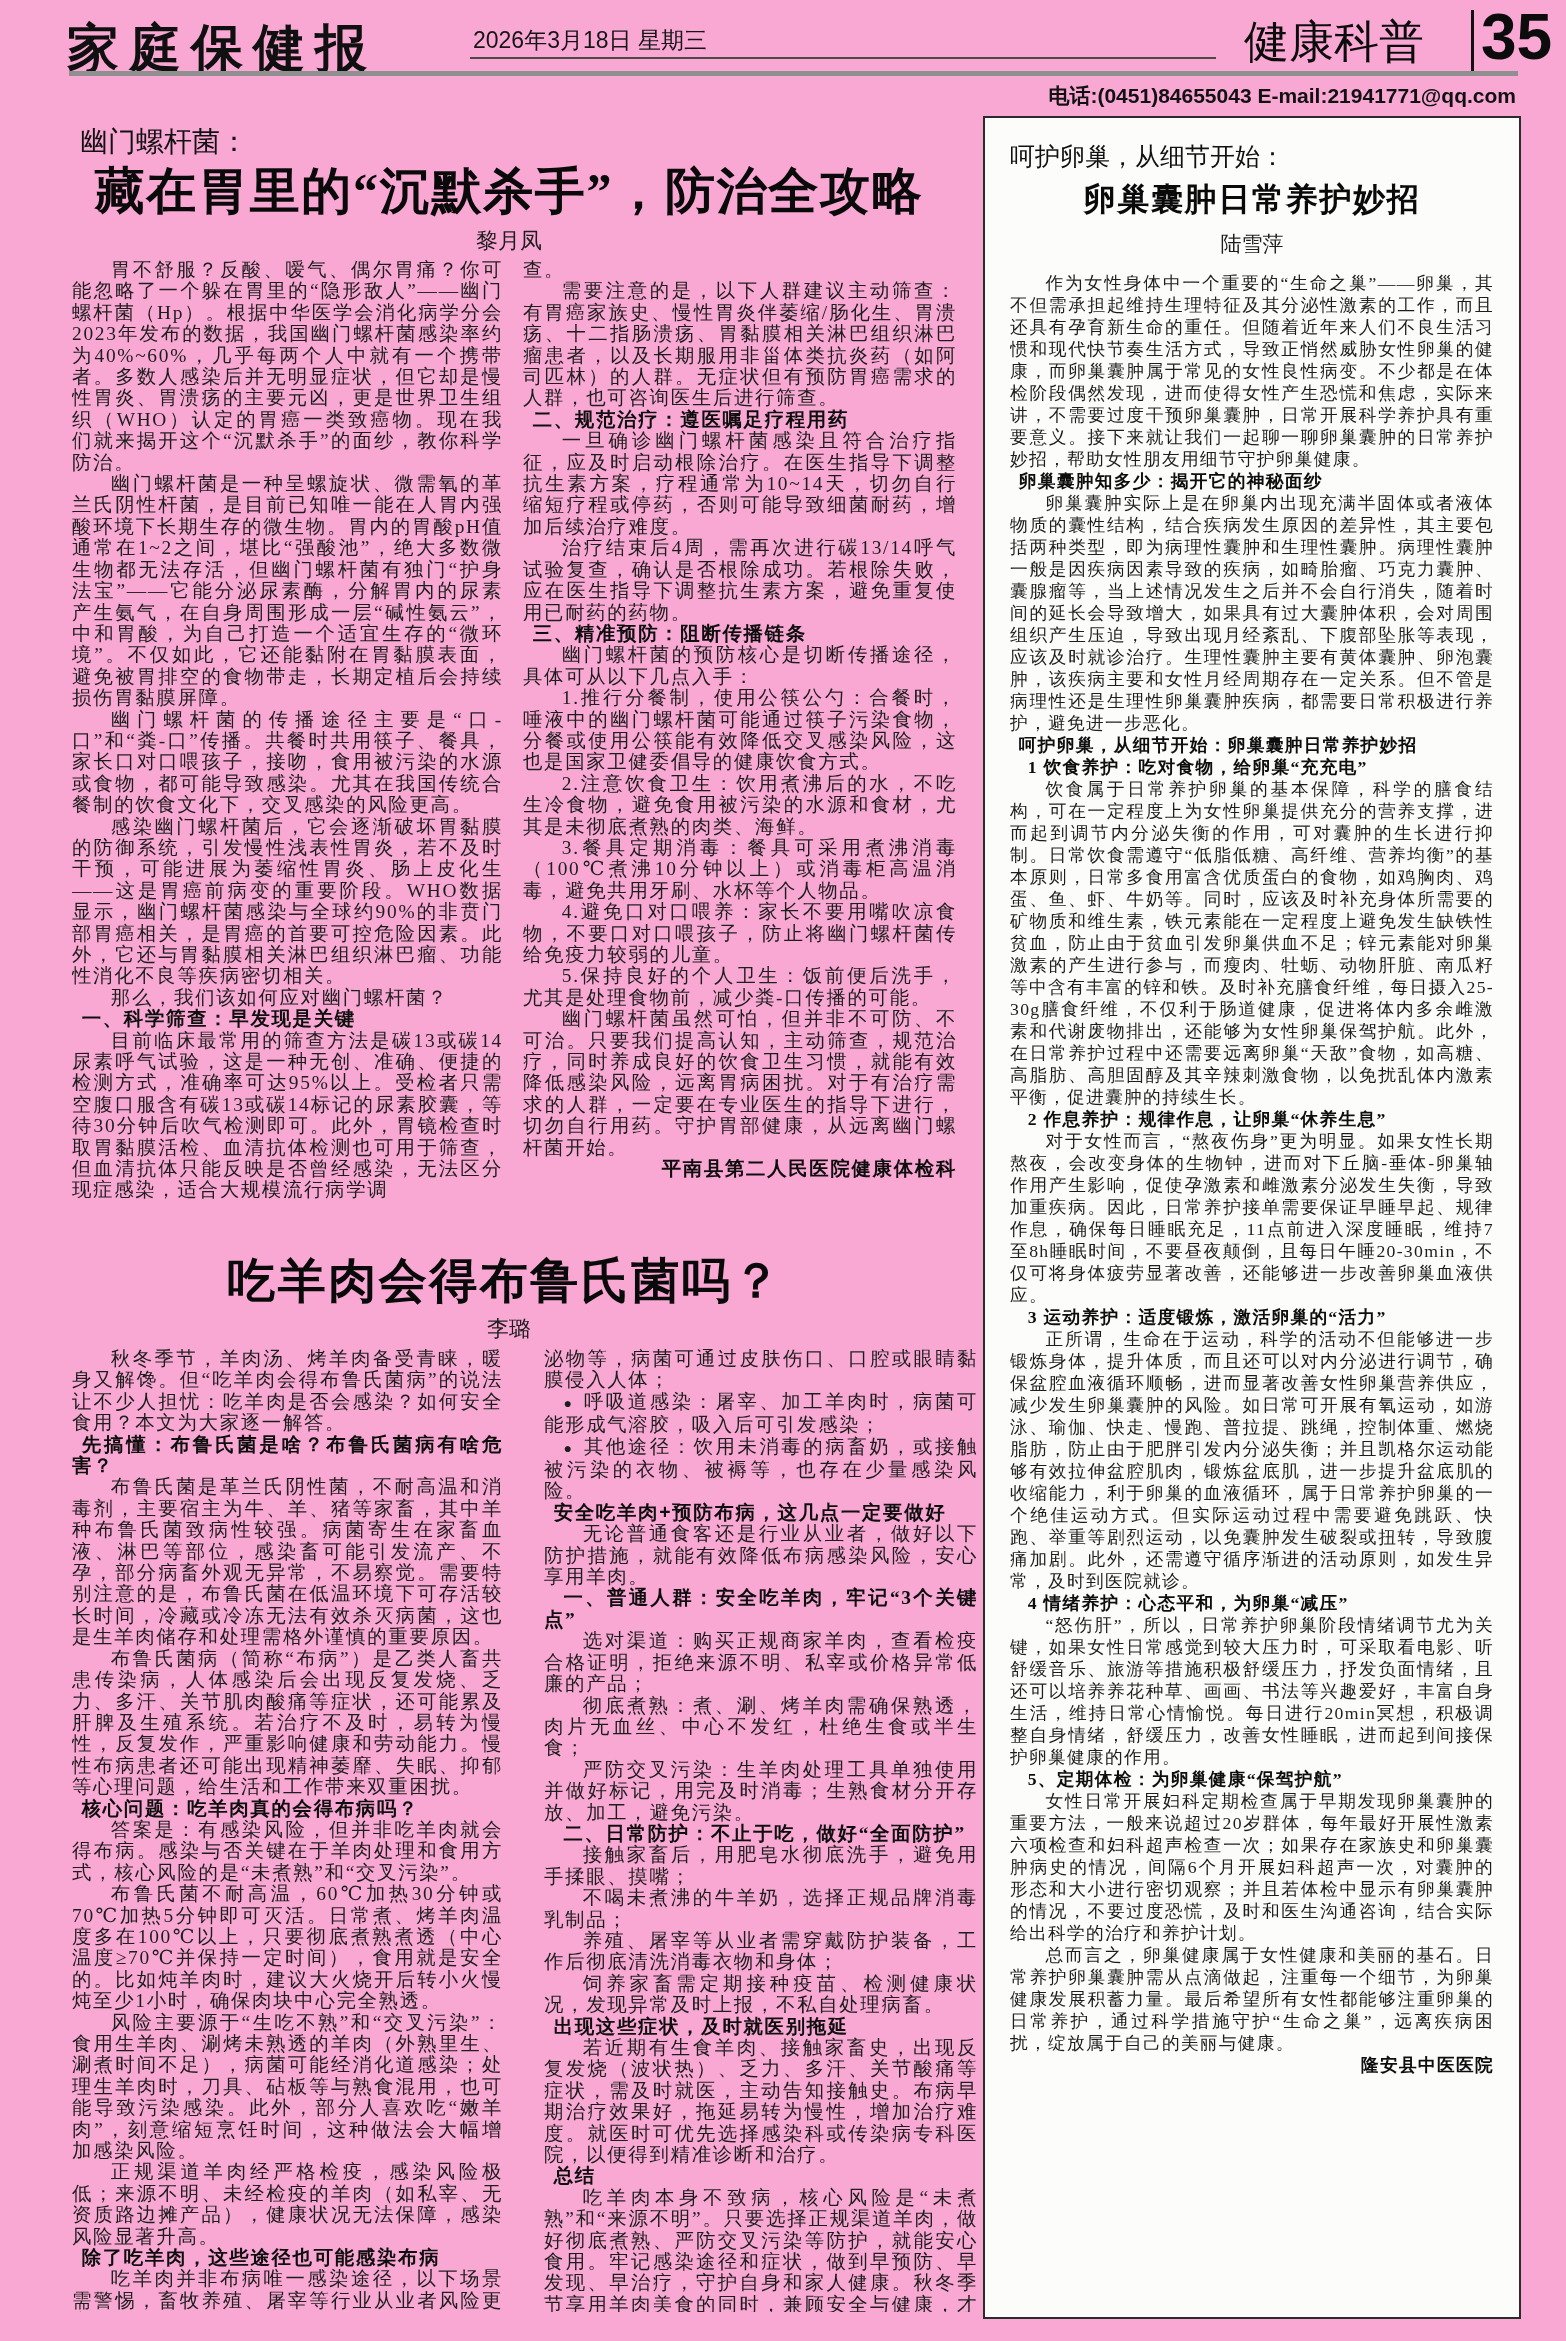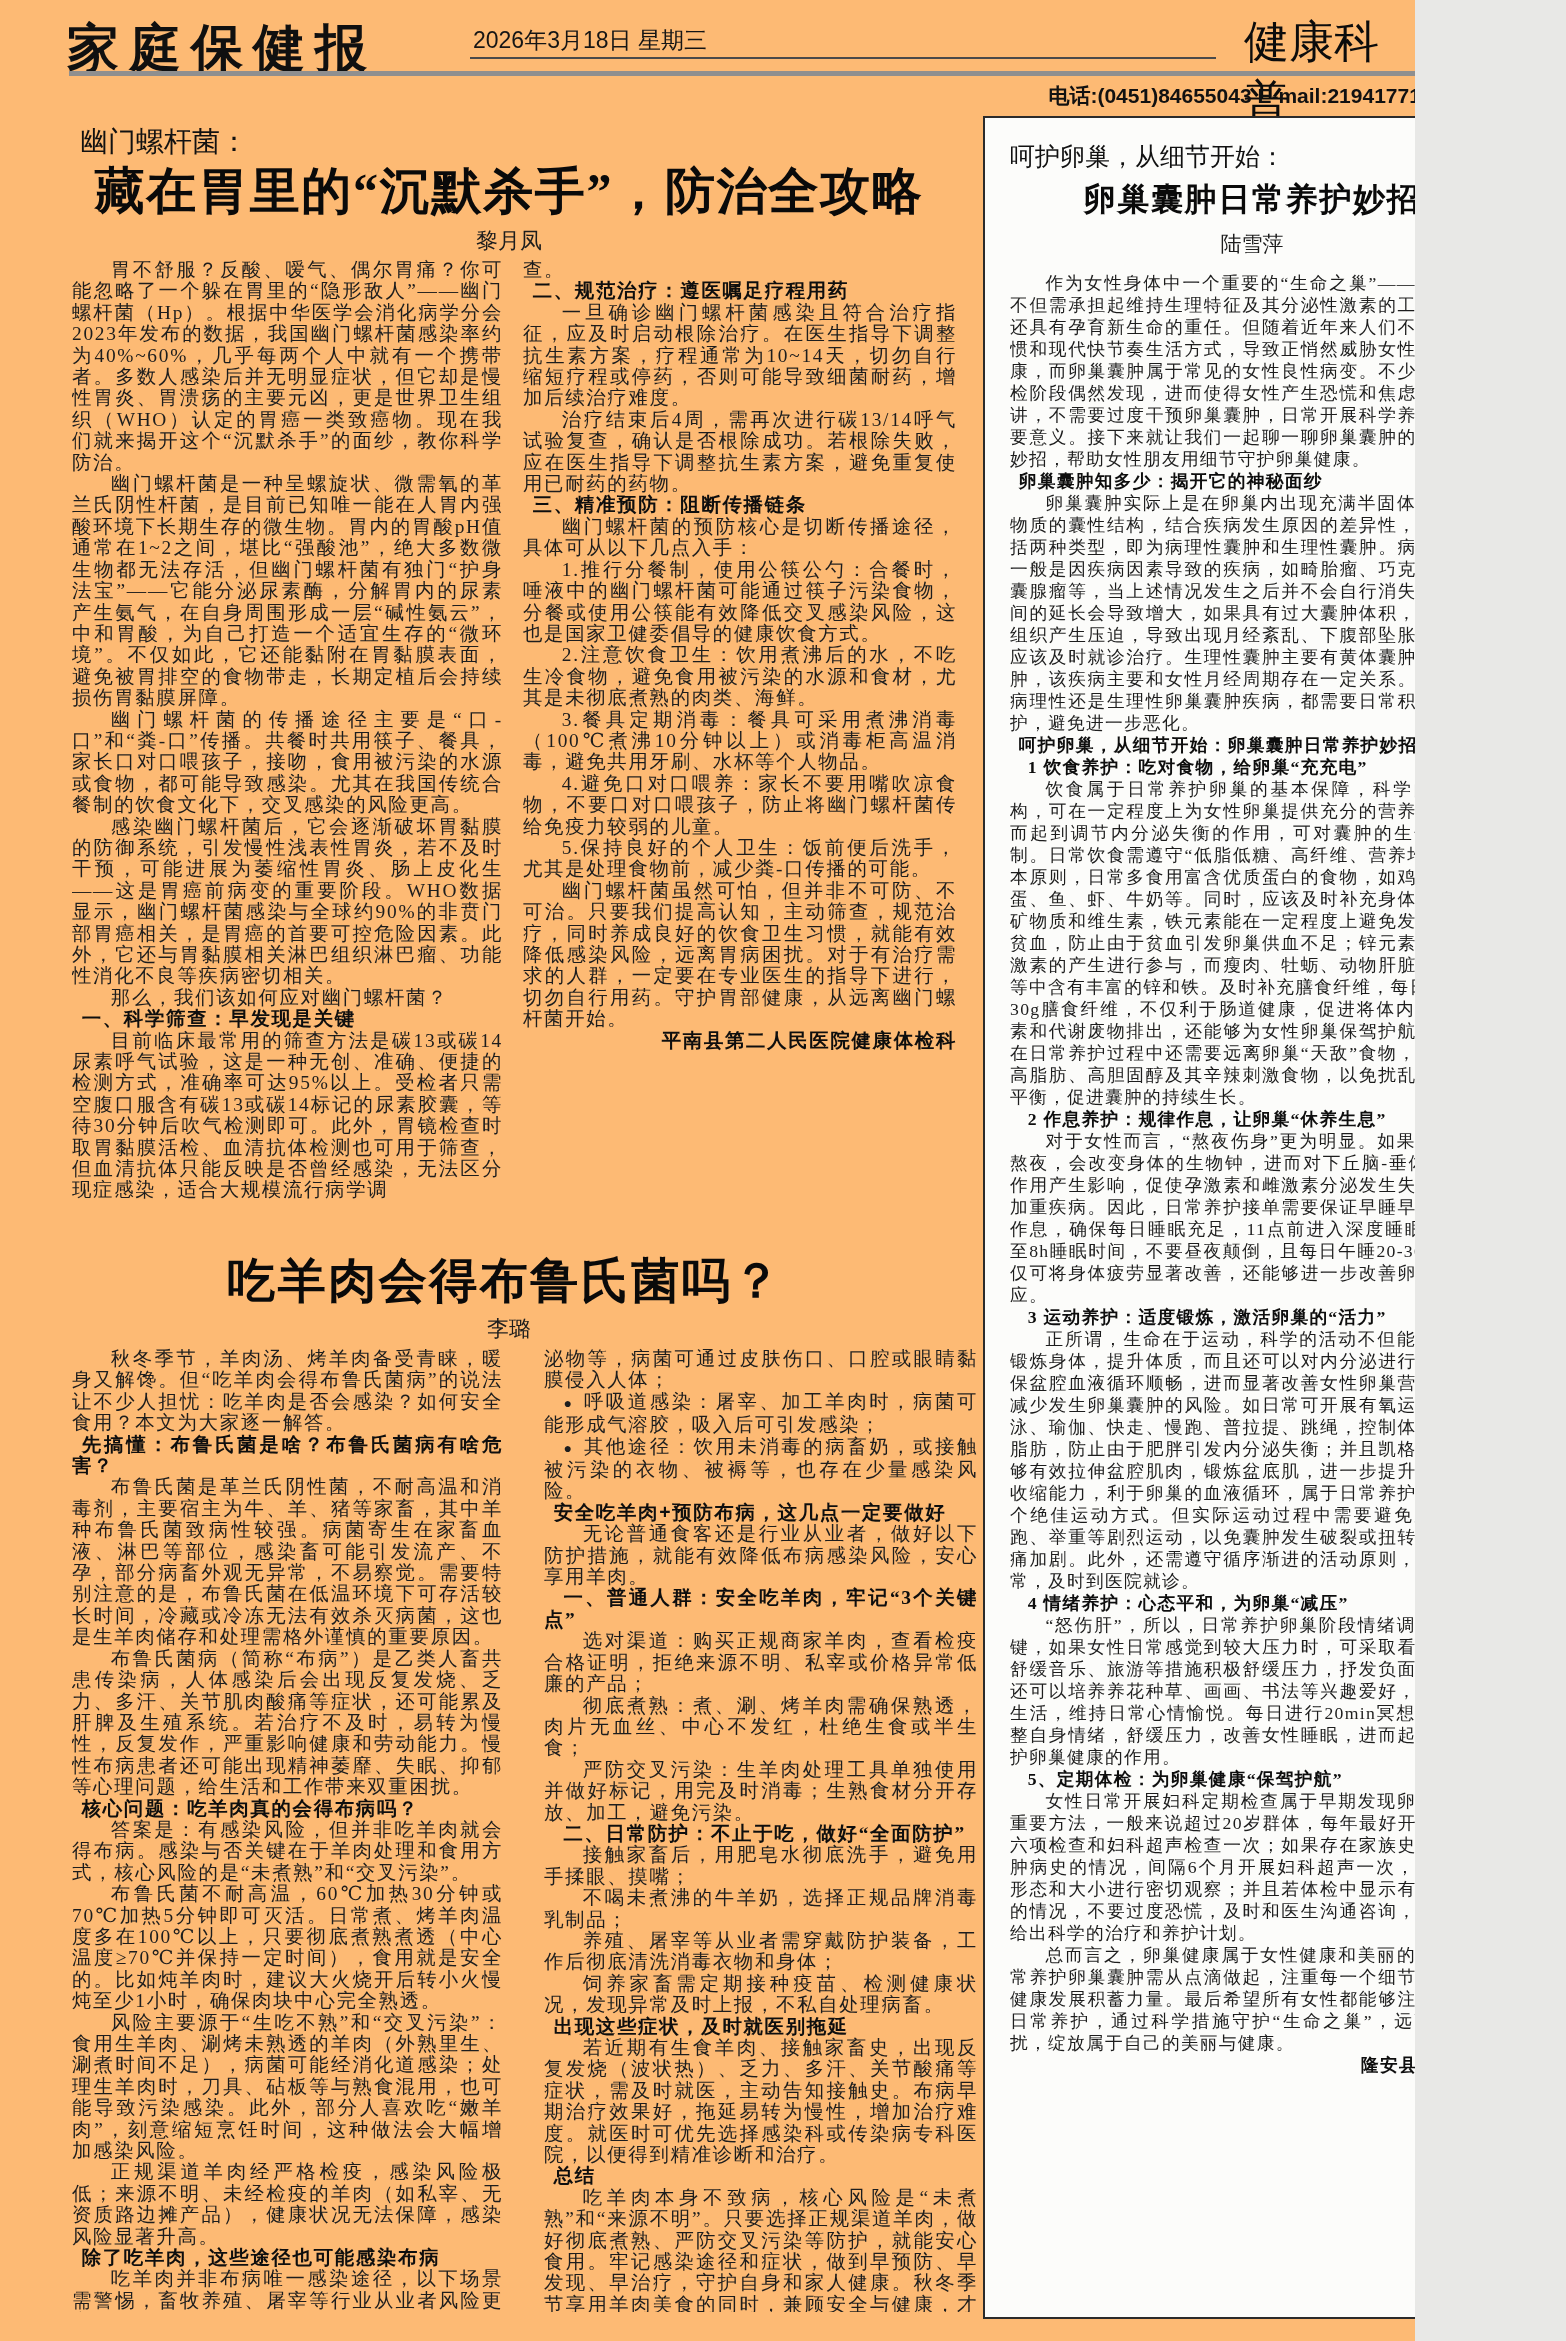--- a/index.html
+++ b/index.html
@@ -1,16 +1,16 @@
 <!DOCTYPE html>
 <html style="font-size:13.5px"><head>
 <meta charset="utf-8">
 <style>
   html,body{margin:0;padding:0;background:#e8e8e6;}
-  .page{position:relative;width:1415px;height:2342px;background:#fdba74;overflow:hidden;
+  .page{position:relative;width:1566px;height:2342px;background:#f9a8d4;overflow:hidden;
         font-family:"Liberation Serif","DejaVu Serif",serif;color:#1d1d1d;}
   .abs{position:absolute;}
   
   .masthead{left:67px;top:13.5px;font-size:52px;font-weight:bold;letter-spacing:10px;color:#101010;
             font-family:"Liberation Serif",serif;}
   .issue-date{left:473px;top:25px;font-size:23px;font-family:"Liberation Sans",sans-serif;color:#151515;}
   .date-rule{left:470px;top:57px;width:746px;height:1.7px;background:#4a4a4a;}
   .section-name{left:1244px;top:11.8px;font-size:45px;font-family:Liberation Sans, sans-serif;color:#0c0c0c;}
   .pageno-bar{left:1471px;top:10px;width:2.5px;height:64px;background:#111;}
   .page-number{left:1481px;top:0px;font-size:64px;font-weight:bold;font-family:"Liberation Sans",sans-serif;color:#0c0c0c;}
@@ -71,20 +71,21 @@
         <div class="blk-p">胃不舒服？反酸、嗳气、偶尔胃痛？你可能忽略了一个躲在胃里的“隐形敌人”——幽门螺杆菌（Hp）。根据中华医学会消化病学分会2023年发布的数据，我国幽门螺杆菌感染率约为40%~60%，几乎每两个人中就有一个携带者。多数人感染后并无明显症状，但它却是慢性胃炎、胃溃疡的主要元凶，更是世界卫生组织（WHO）认定的胃癌一类致癌物。现在我们就来揭开这个“沉默杀手”的面纱，教你科学防治。</div>
         <div class="blk-p">幽门螺杆菌是一种呈螺旋状、微需氧的革兰氏阴性杆菌，是目前已知唯一能在人胃内强酸环境下长期生存的微生物。胃内的胃酸pH值通常在1~2之间，堪比“强酸池”，绝大多数微生物都无法存活，但幽门螺杆菌有独门“护身法宝”——它能分泌尿素酶，分解胃内的尿素产生氨气，在自身周围形成一层“碱性氨云”，中和胃酸，为自己打造一个适宜生存的“微环境”。不仅如此，它还能黏附在胃黏膜表面，避免被胃排空的食物带走，长期定植后会持续损伤胃黏膜屏障。</div>
         <div class="blk-p">幽门螺杆菌的传播途径主要是“口-口”和“粪-口”传播。共餐时共用筷子、餐具，家长口对口喂孩子，接吻，食用被污染的水源或食物，都可能导致感染。尤其在我国传统合餐制的饮食文化下，交叉感染的风险更高。</div>
         <div class="blk-p">感染幽门螺杆菌后，它会逐渐破坏胃黏膜的防御系统，引发慢性浅表性胃炎，若不及时干预，可能进展为萎缩性胃炎、肠上皮化生——这是胃癌前病变的重要阶段。WHO数据显示，幽门螺杆菌感染与全球约90%的非贲门部胃癌相关，是胃癌的首要可控危险因素。此外，它还与胃黏膜相关淋巴组织淋巴瘤、功能性消化不良等疾病密切相关。</div>
         <div class="blk-p">那么，我们该如何应对幽门螺杆菌？</div>
         <div class="blk-h">一、科学筛查：早发现是关键</div>
         <div class="blk-p">目前临床最常用的筛查方法是碳13或碳14尿素呼气试验，这是一种无创、准确、便捷的检测方式，准确率可达95%以上。受检者只需空腹口服含有碳13或碳14标记的尿素胶囊，等待30分钟后吹气检测即可。此外，胃镜检查时取胃黏膜活检、血清抗体检测也可用于筛查，但血清抗体只能反映是否曾经感染，无法区分现症感染，适合大规模流行病学调</div>
       </div>
     <div class="col colA2">
         <div class="blk-pc">查。</div>
+        <div class="blk-p">需要注意的是，以下人群建议主动筛查：有胃癌家族史、慢性胃炎伴萎缩/肠化生、胃溃疡、十二指肠溃疡、胃黏膜相关淋巴组织淋巴瘤患者，以及长期服用非甾体类抗炎药（如阿司匹林）的人群。无症状但有预防胃癌需求的人群，也可咨询医生后进行筛查。</div>
         <div class="blk-h">二、规范治疗：遵医嘱足疗程用药</div>
         <div class="blk-p">一旦确诊幽门螺杆菌感染且符合治疗指征，应及时启动根除治疗。在医生指导下调整抗生素方案，疗程通常为10~14天，切勿自行缩短疗程或停药，否则可能导致细菌耐药，增加后续治疗难度。</div>
         <div class="blk-p">治疗结束后4周，需再次进行碳13/14呼气试验复查，确认是否根除成功。若根除失败，应在医生指导下调整抗生素方案，避免重复使用已耐药的药物。</div>
         <div class="blk-h">三、精准预防：阻断传播链条</div>
         <div class="blk-p">幽门螺杆菌的预防核心是切断传播途径，具体可从以下几点入手：</div>
         <div class="blk-p">1.推行分餐制，使用公筷公勺：合餐时，唾液中的幽门螺杆菌可能通过筷子污染食物，分餐或使用公筷能有效降低交叉感染风险，这也是国家卫健委倡导的健康饮食方式。</div>
         <div class="blk-p">2.注意饮食卫生：饮用煮沸后的水，不吃生冷食物，避免食用被污染的水源和食材，尤其是未彻底煮熟的肉类、海鲜。</div>
         <div class="blk-p">3.餐具定期消毒：餐具可采用煮沸消毒（100℃煮沸10分钟以上）或消毒柜高温消毒，避免共用牙刷、水杯等个人物品。</div>
         <div class="blk-p">4.避免口对口喂养：家长不要用嘴吹凉食物，不要口对口喂孩子，防止将幽门螺杆菌传给免疫力较弱的儿童。</div>
         <div class="blk-p">5.保持良好的个人卫生：饭前便后洗手，尤其是处理食物前，减少粪-口传播的可能。</div>

